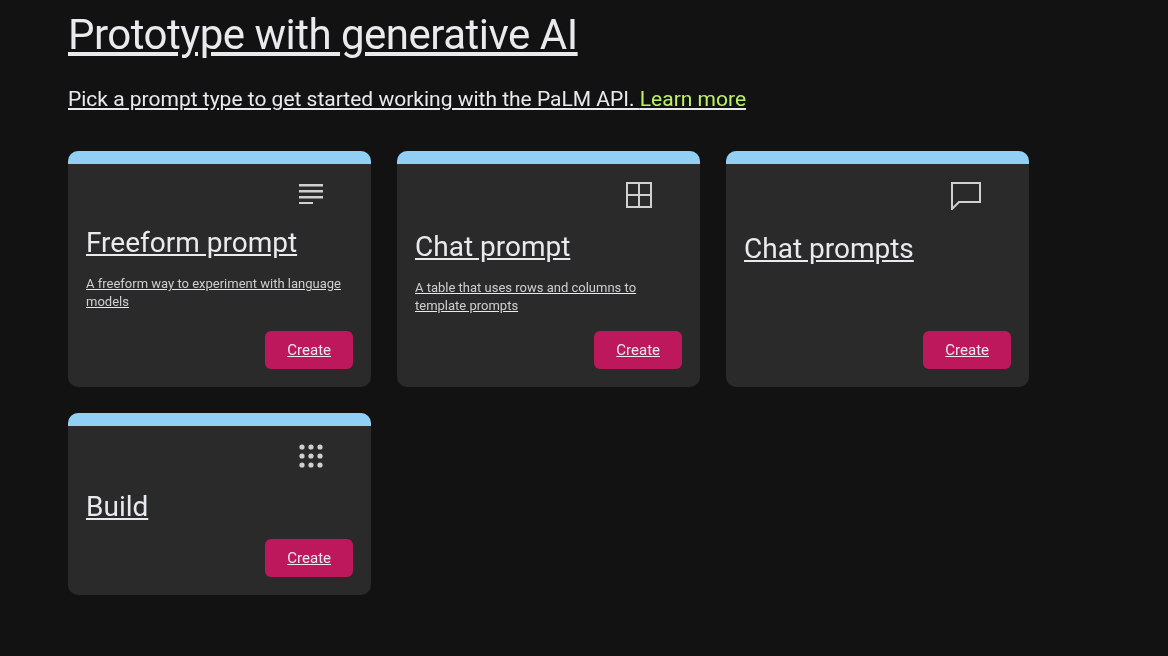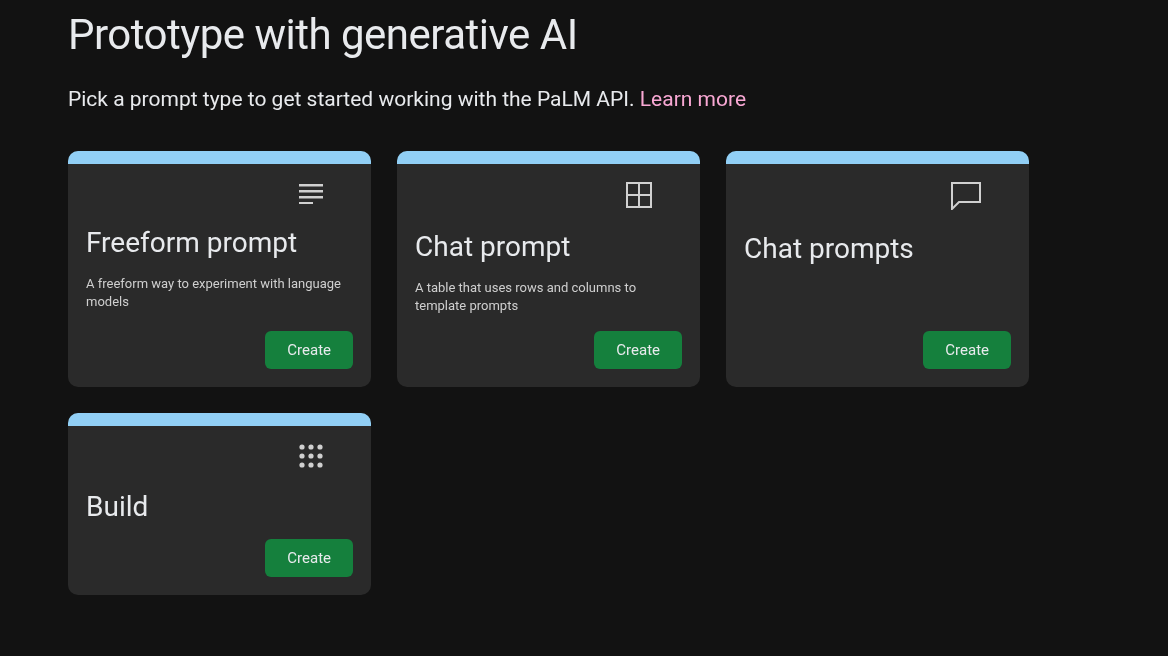--- a/index.html
+++ b/index.html
@@ -11,36 +11,37 @@
       background-color: #121212;
       font-family: -apple-system, BlinkMacSystemFont, "Segoe UI", Roboto, "Helvetica Neue", Arial, sans-serif;
       color: #e8eaed;
       padding: 0;
       width: 1168px;
       height: 656px;
       overflow: hidden;
     }
     .container {
       padding: 10px 67px 0 68px;
+      text-decoration: underline;
     }
     .page-title {
       font-size: 42px;
       font-weight: 400;
       color: #e8eaed;
       margin-bottom: 28px;
       letter-spacing: -0.5px;
     }
     .page-subtitle {
       font-size: 21px;
       font-weight: 400;
       color: #e8eaed;
       margin-bottom: 40px;
     }
     .learn-more-link {
-      color: #f9a8d4;
+      color: #bef264;
       text-decoration: none;
     }
     .cards-grid {
       display: flex;
       flex-wrap: wrap;
       gap: 26px;
     }
     .card {
       width: 303px;
       background-color: #2a2a2a;
@@ -80,21 +81,21 @@
       color: #cfcfcf;
       line-height: 1.4;
       margin-bottom: 16px;
     }
     .card-button-row {
       display: flex;
       justify-content: flex-end;
       margin-top: auto;
     }
     .create-button {
-      background-color: #15803d;
+      background-color: #be185d;
       border: none;
       border-radius: 6px;
       color: #e8eaed;
       font-size: 15px;
       padding: 10px 22px;
       cursor: pointer;
       font-family: inherit;
     }
   </style>
 </head>

